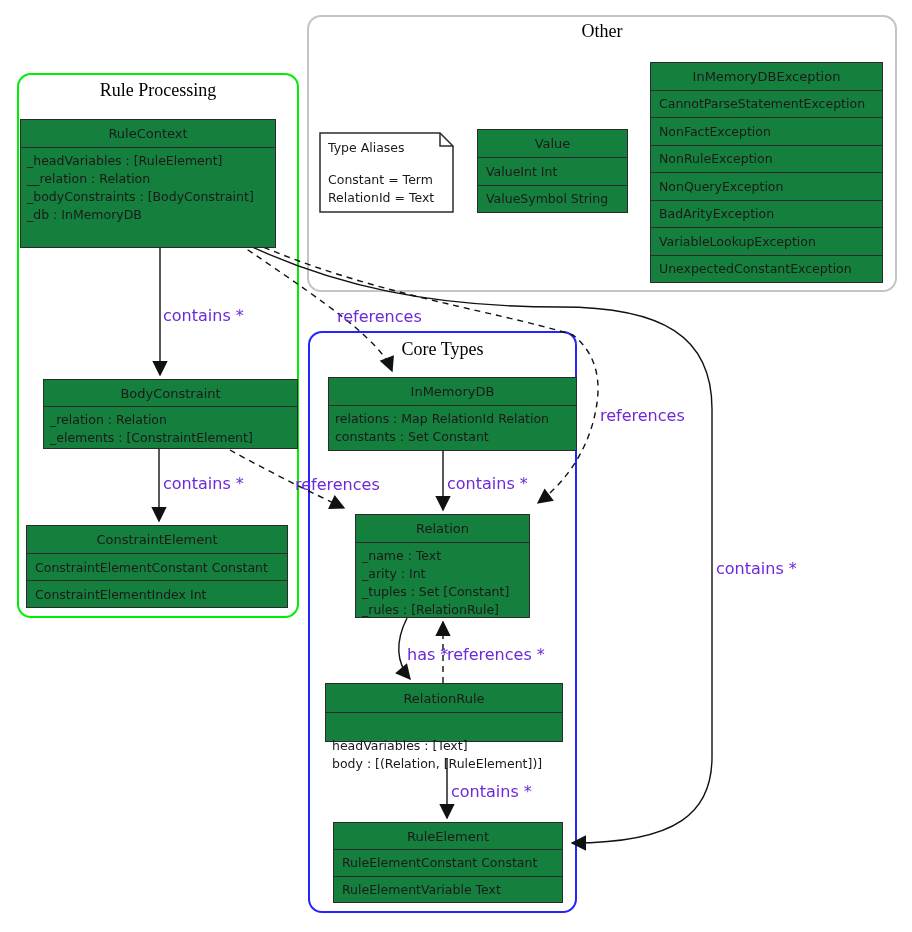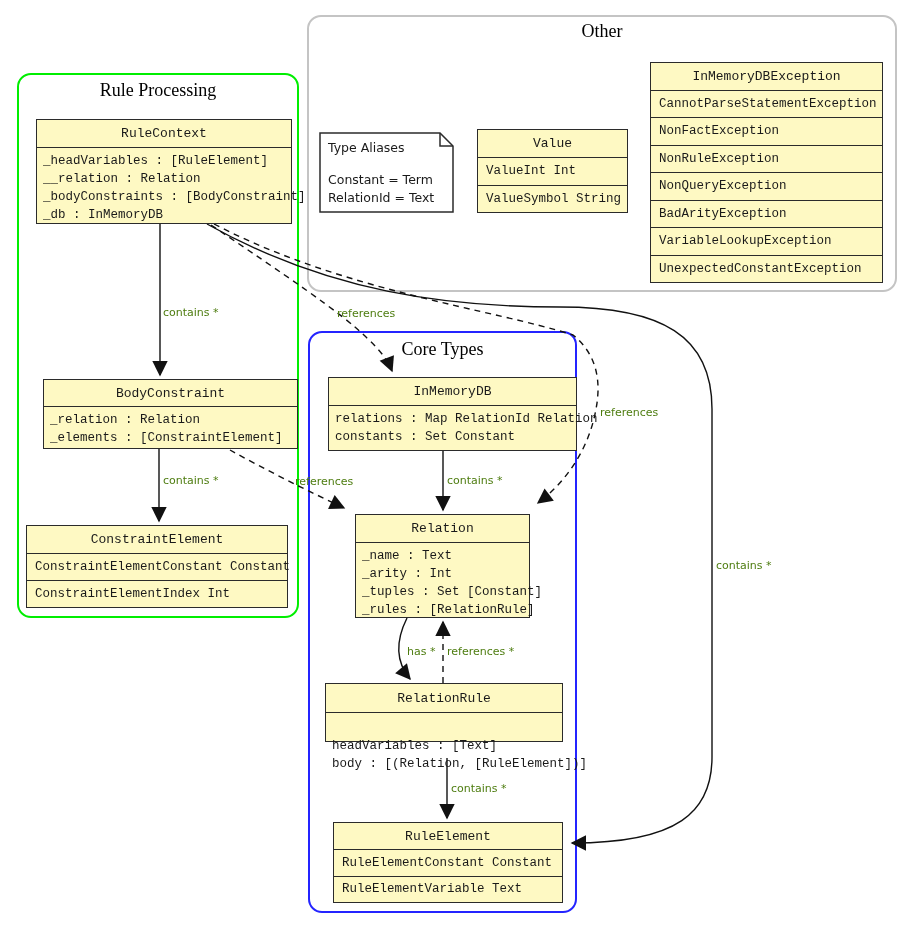--- a/index.html
+++ b/index.html
@@ -13,42 +13,42 @@
   .group-gray{border:2px solid #c4c4c4;}
   .group-blue{border:2px solid #2424ff;}
   .group-title{
     position:absolute;z-index:4;text-align:center;
     font-family:"Liberation Serif","DejaVu Serif",serif;font-size:18px;color:#000;
   }
   
   svg.edges{position:absolute;left:0;top:0;z-index:2;}
   
   .uml{
-    position:absolute;background:#fef9c3;border:1.6px solid #2b2b2b;
-    box-sizing:border-box;z-index:3;display:flex;flex-direction:column;font-family:Liberation Mono, monospace;
+    position:absolute;background:#15803d;border:1.6px solid #2b2b2b;
+    box-sizing:border-box;z-index:3;display:flex;flex-direction:column;
   }
   .uml-name{
     height:27px;flex:0 0 auto;border-bottom:1.6px solid #2b2b2b;
     display:flex;align-items:center;justify-content:center;
     font-size:13px;white-space:nowrap;
   }
   .uml-attrs{flex:1;padding:4px 6px;font-size:12.5px;line-height:18px;}
   .attr{white-space:nowrap;}
   .rows{flex:1;display:flex;flex-direction:column;}
   .uml-row{
     flex:1;display:flex;align-items:center;padding:0 8px;
     font-size:12.5px;white-space:nowrap;border-top:1.6px solid #2b2b2b;
   }
   .uml-row.first{border-top:none;}
   .uml-row.center{justify-content:center;font-size:13px;}
   
   .note-text{position:absolute;z-index:4;font-size:12.5px;line-height:18px;white-space:nowrap;}
   .note-title{margin-bottom:14px;}
   
-  .edge-label{position:absolute;z-index:4;font-size:11px;white-space:nowrap;color:#4d7c0f;}
+  .edge-label{position:absolute;z-index:4;font-size:16px;white-space:nowrap;color:#6d28d9;}
 </style>
 </head>
 <body>
 
 <div class="canvas">
 
   <div class="group group-green" style="left:17px;top:73px;width:282px;height:545px;"></div>
   <div class="group group-gray" style="left:307px;top:15px;width:590px;height:277px;"></div>
   <div class="group group-blue" style="left:308px;top:331px;width:269px;height:582px;"></div>
 
@@ -72,21 +72,21 @@
     <path d="M447,758 V818" fill="none" stroke="#111" stroke-width="1.4" marker-end="url(#arr)"></path>
     <path d="M407,618 C396,640 395,661 410,679" fill="none" stroke="#111" stroke-width="1.4" marker-end="url(#arr)"></path>
     <path d="M207,224 C330,293 450,307 560,307 C662,307 712,336 712,409 L712,757 C712,812 678,843 572,843" fill="none" stroke="#111" stroke-width="1.4" marker-end="url(#arr)"></path>
 
     <path d="M443,683 V622" fill="none" stroke="#111" stroke-width="1.4" stroke-dasharray="6 5" marker-end="url(#arr)"></path>
     <path d="M211,225 C282,273 342,313 367,338 C381,351 388,361 392,371" fill="none" stroke="#111" stroke-width="1.4" stroke-dasharray="6 5" marker-end="url(#arr)"></path>
     <path d="M230,450 C264,469 306,490 344,508" fill="none" stroke="#111" stroke-width="1.4" stroke-dasharray="6 5" marker-end="url(#arr)"></path>
     <path d="M214,224 C345,292 492,309 573,335 C598,355 601,383 596,409 C589,449 566,482 538,503" fill="none" stroke="#111" stroke-width="1.4" stroke-dasharray="6 5" marker-end="url(#arr)"></path>
   </svg>
 
-  <div class="uml" style="left:36px;top:119px;width:256px;height:105px;">
+  <div class="uml" style="left:20px;top:119px;width:256px;height:129px;">
     <div class="uml-name">RuleContext</div>
     <div class="uml-attrs">
       <div class="attr">_headVariables : [RuleElement]</div>
       <div class="attr">__relation : Relation</div>
       <div class="attr">_bodyConstraints : [BodyConstraint]</div>
       <div class="attr">_db : InMemoryDB</div>
     </div>
   </div>
 
   <div class="uml" style="left:43px;top:379px;width:255px;height:70px;">

